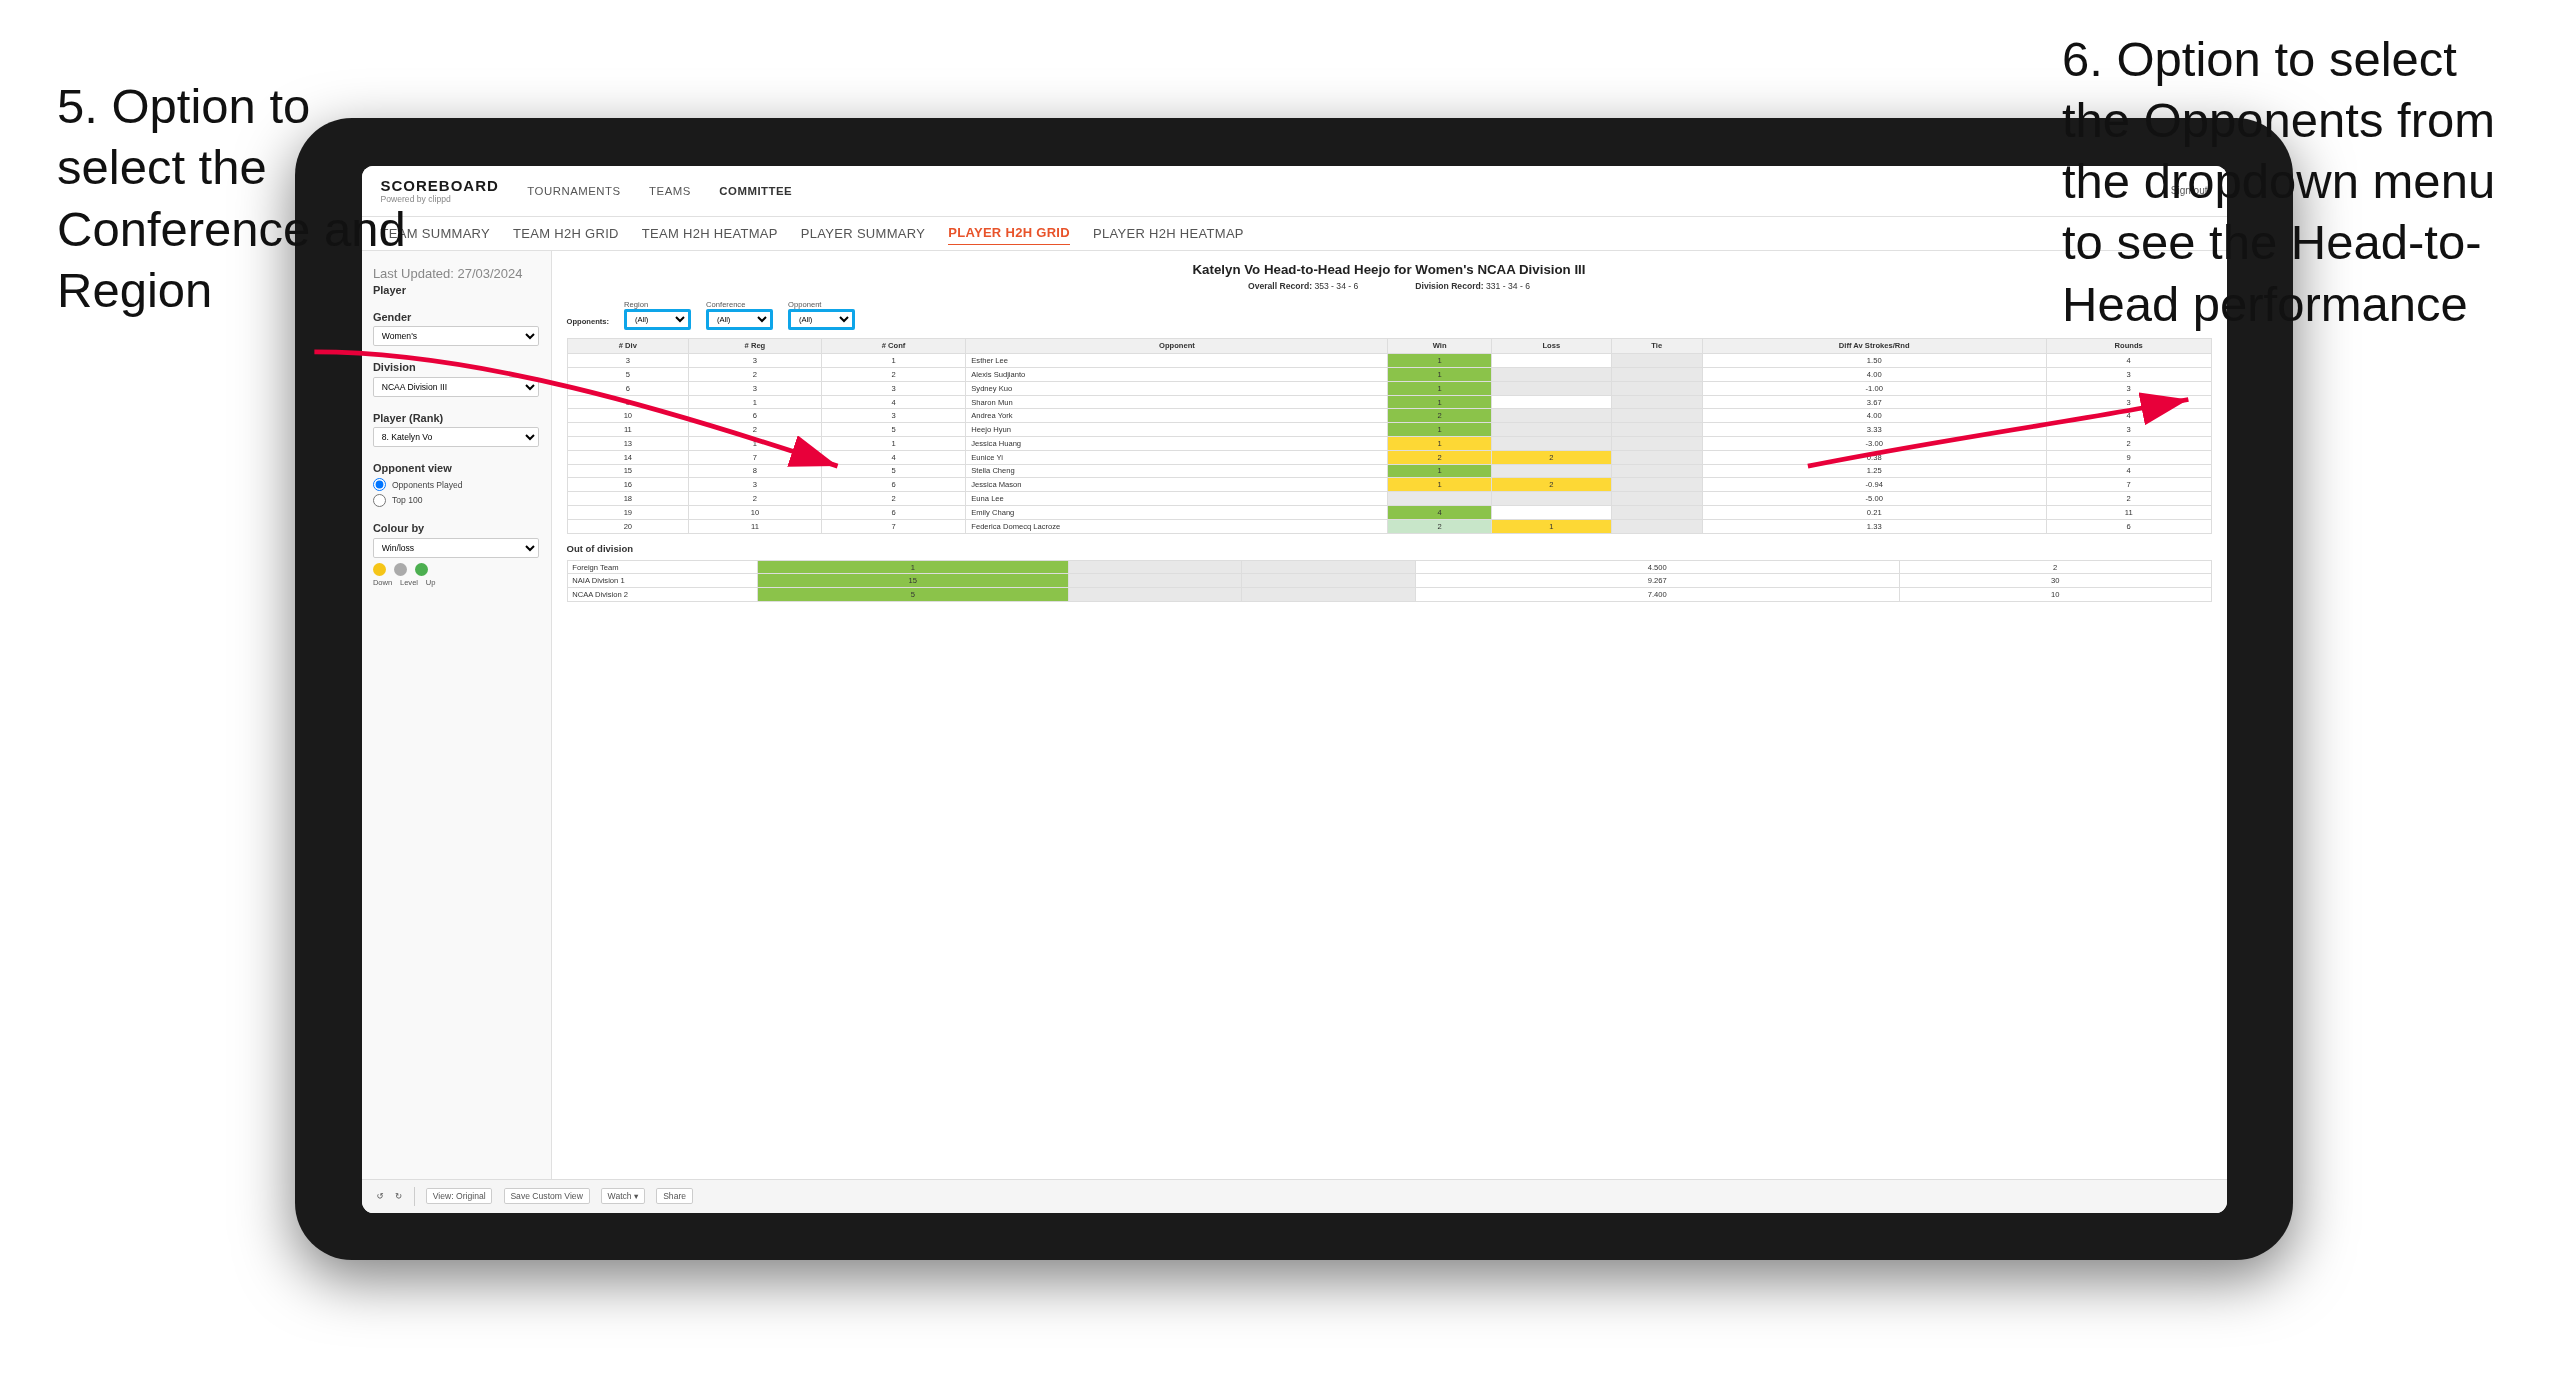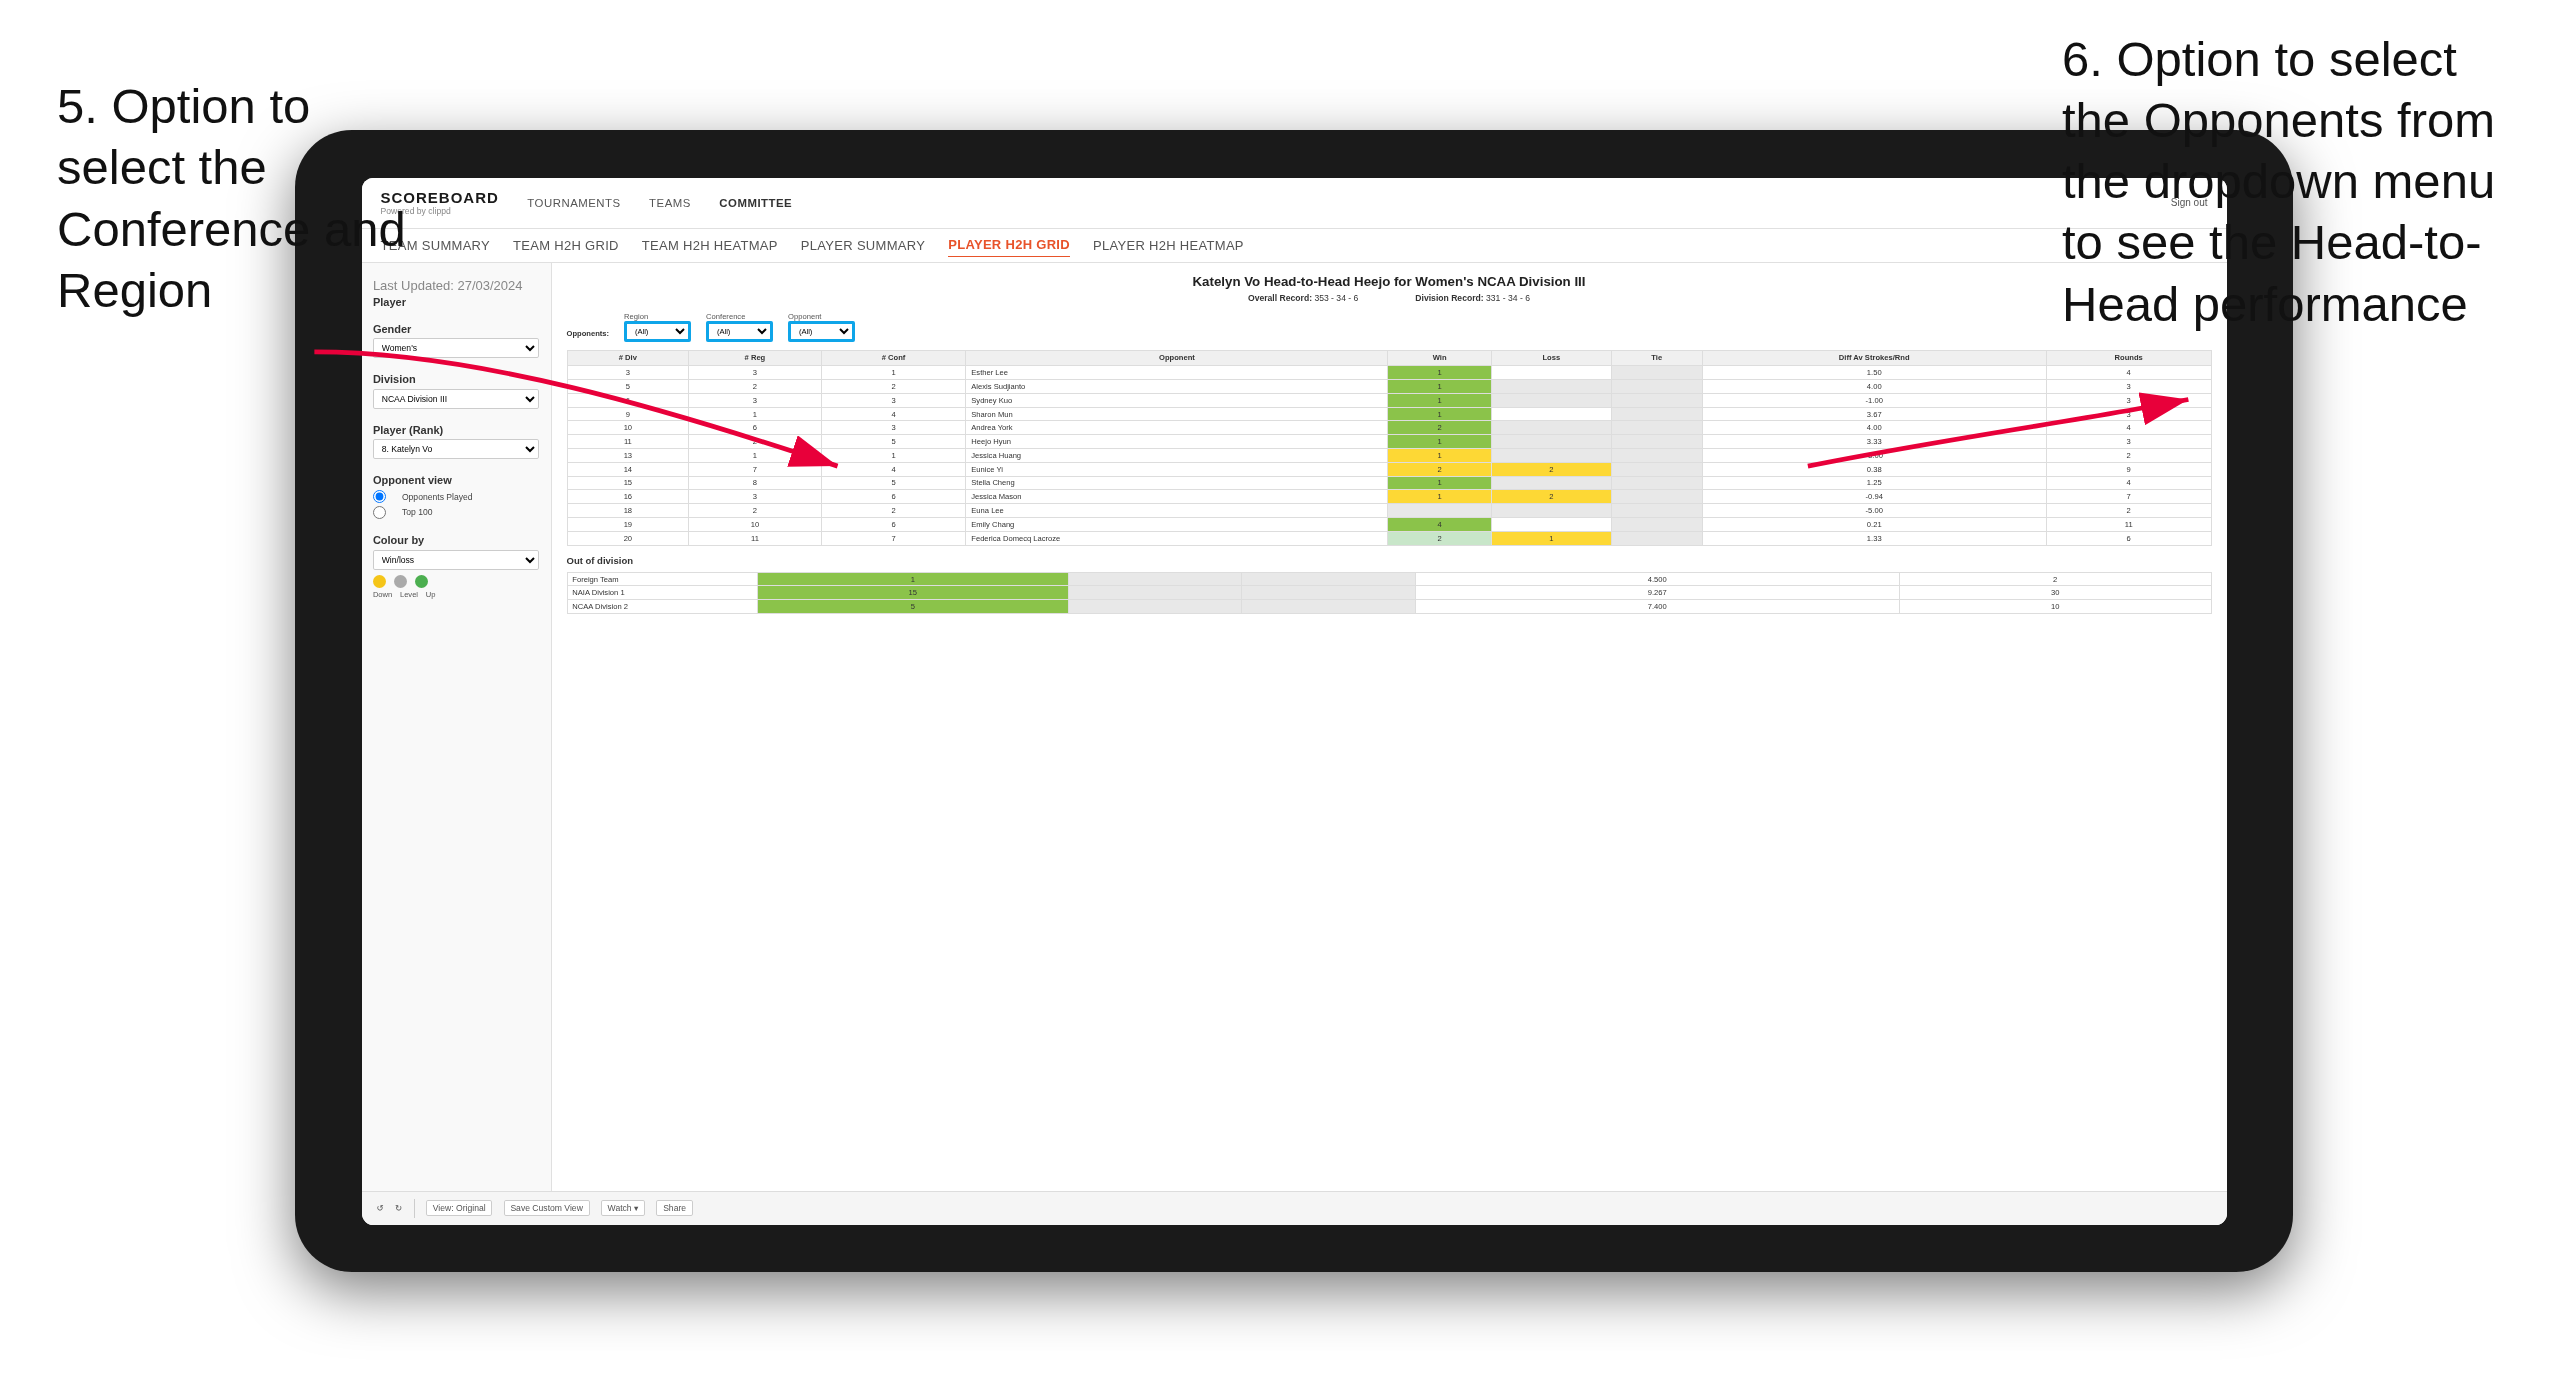--- a/index.html
+++ b/index.html
@@ -31,21 +31,21 @@
       right: 57px;
       top: 28.5px;
       width: 457px;
       text-align: left;
     }
 
     
     .tablet {
       position: absolute;
       left: 295px;
-      top: 130px;
+      top: 118px;
       width: 1998px;
       height: 1142px;
       background: #1a1a1a;
       border-radius: 57px;
       box-shadow: 0 19px 57px rgba(0,0,0,0.5);
       display: flex;
       align-items: center;
       justify-content: center;
     }
 
@@ -180,21 +180,21 @@
     .radio-group {
       display: flex;
       flex-direction: column;
       gap: 2.9px;
       margin-top: 3.8px;
     }
 
     .radio-item {
       display: flex;
       align-items: center;
-      gap: 16px;
+      gap: 6px;
       font-size: 8.6px;
       color: #444;
     }
 
     .colour-dots {
       display: flex;
       gap: 7.6px;
       margin-top: 5.7px;
       align-items: center;
     }

